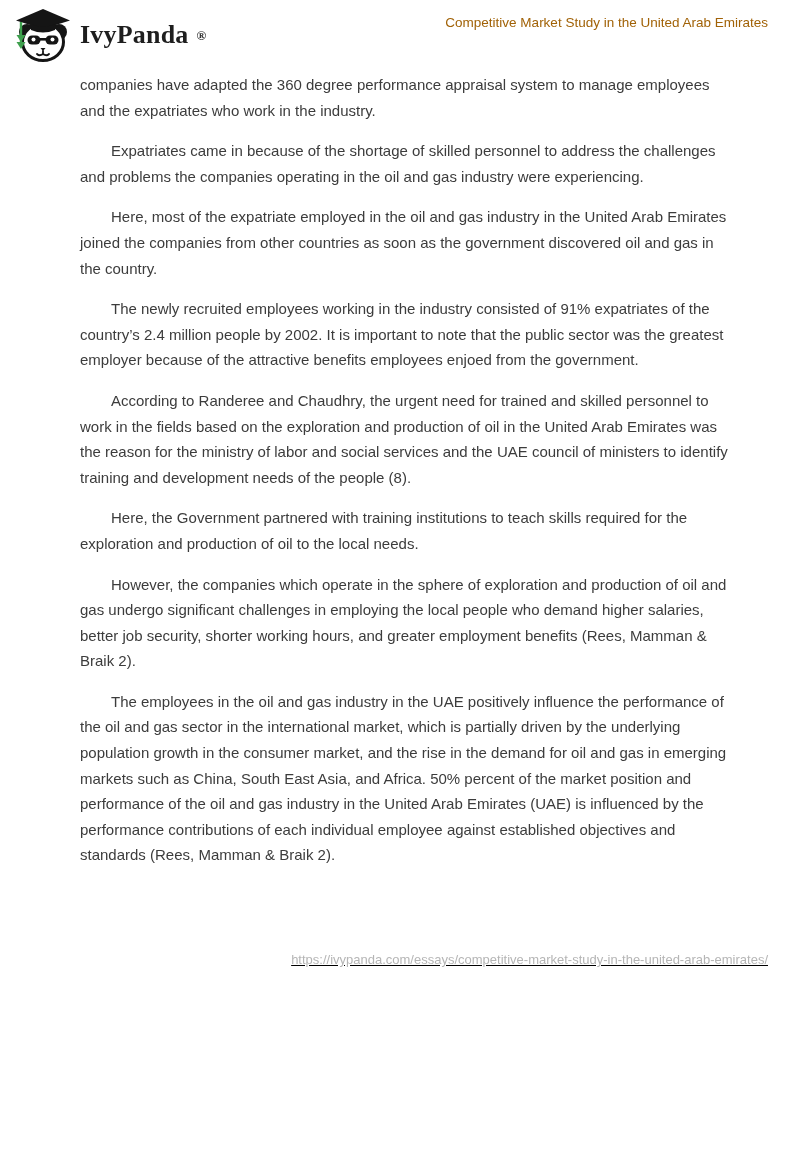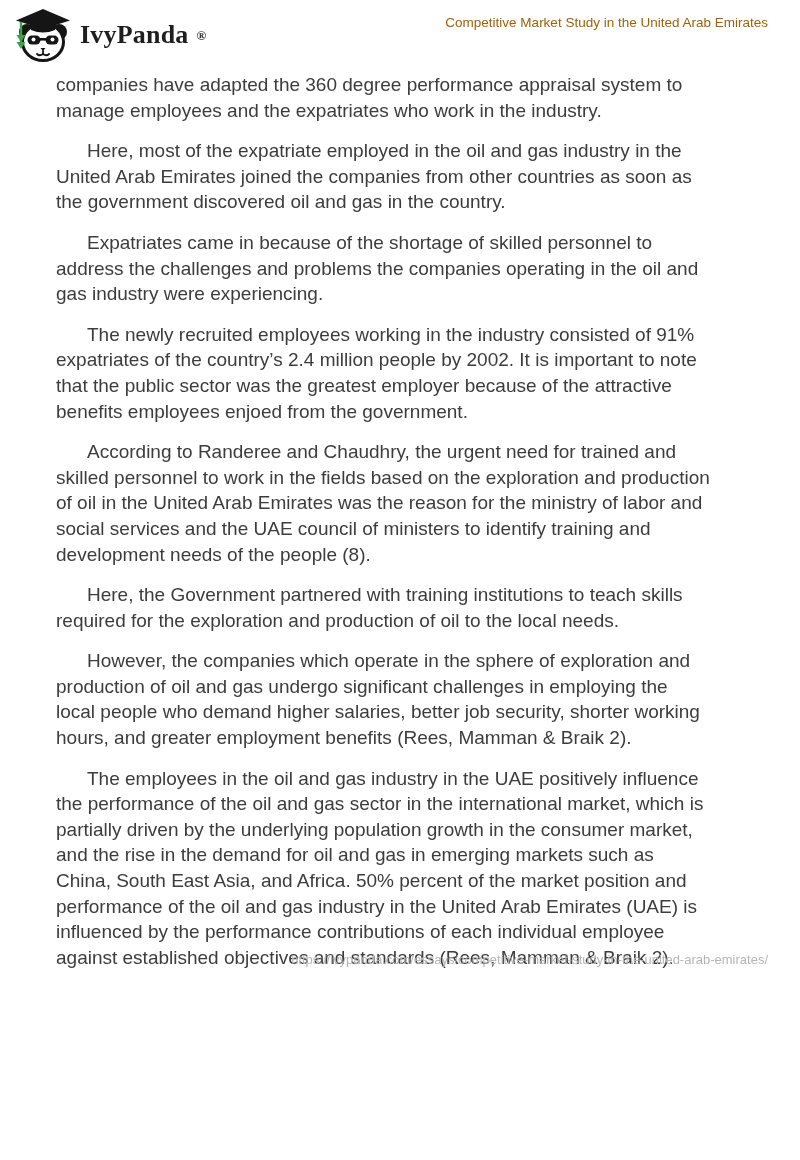--- a/index.html
+++ b/index.html
@@ -48,34 +48,35 @@
   .doc-title {
     margin-top: 7px;
     font-size: 13.5px;
     color: #a16207;
     text-align: right;
   }
   
   .essay-body {
     position: absolute;
     top: 72px;
-    left: 56px;
+    left: 80px;
     width: 654px;
-    font-size: 19px;
+    font-size: 15px;
     line-height: 25.6px;
     color: #3c3c3c;
   }
   .essay-body p { margin: 0 0 15px 0; }
   .essay-body p.indent { text-indent: 31px; }
   
   .footer {
     position: absolute;
     left: 0; right: 32px;
     bottom: 16px;
     text-align: right;
+    text-decoration: underline;
   }
   .footer-url {
     font-size: 13px;
     color: #b5b5b5;
     text-decoration: none;
   }
 </style>
 </head>
 <body>
 
@@ -107,22 +108,22 @@
         <path d="M7 41 l-4.5 -7 h9 z" fill="#3e9f4d"></path>
       </svg>
       <span class="brand-name">IvyPanda</span>
         <span class="brand-reg">®</span>
     </a>
     <div class="doc-title">Competitive Market Study in the United Arab Emirates</div>
   </div>
 
   <div class="essay-body">
       <p>companies have adapted the 360 degree performance appraisal system to manage employees and the expatriates who work in the industry.</p>
+      <p class="indent">Expatriates came in because of the shortage of skilled personnel to address the challenges and problems the companies operating in the oil and gas industry were experiencing.</p>
       <p class="indent">Here, most of the expatriate employed in the oil and gas industry in the United Arab Emirates joined the companies from other countries as soon as the government discovered oil and gas in the country.</p>
-      <p class="indent">Expatriates came in because of the shortage of skilled personnel to address the challenges and problems the companies operating in the oil and gas industry were experiencing.</p>
       <p class="indent">The newly recruited employees working in the industry consisted of 91% expatriates of the country’s 2.4 million people by 2002. It is important to note that the public sector was the greatest employer because of the attractive benefits employees enjoed from the government.</p>
       <p class="indent">According to Randeree and Chaudhry, the urgent need for trained and skilled personnel to work in the fields based on the exploration and production of oil in the United Arab Emirates was the reason for the ministry of labor and social services and the UAE council of ministers to identify training and development needs of the people (8).</p>
       <p class="indent">Here, the Government partnered with training institutions to teach skills required for the exploration and production of oil to the local needs.</p>
       <p class="indent">However, the companies which operate in the sphere of exploration and production of oil and gas undergo significant challenges in employing the local people who demand higher salaries, better job security, shorter working hours, and greater employment benefits (Rees, Mamman &amp; Braik 2).</p>
       <p class="indent">The employees in the oil and gas industry in the UAE positively influence the performance of the oil and gas sector in the international market, which is partially driven by the underlying population growth in the consumer market, and the rise in the demand for oil and gas in emerging markets such as China, South East Asia, and Africa. 50% percent of the market position and performance of the oil and gas industry in the United Arab Emirates (UAE) is influenced by the performance contributions of each individual employee against established objectives and standards (Rees, Mamman &amp; Braik 2).</p>
     </div>
 
   <div class="footer">
     <a class="footer-url">https://ivypanda.com/essays/competitive-market-study-in-the-united-arab-emirates/</a>
   </div>

